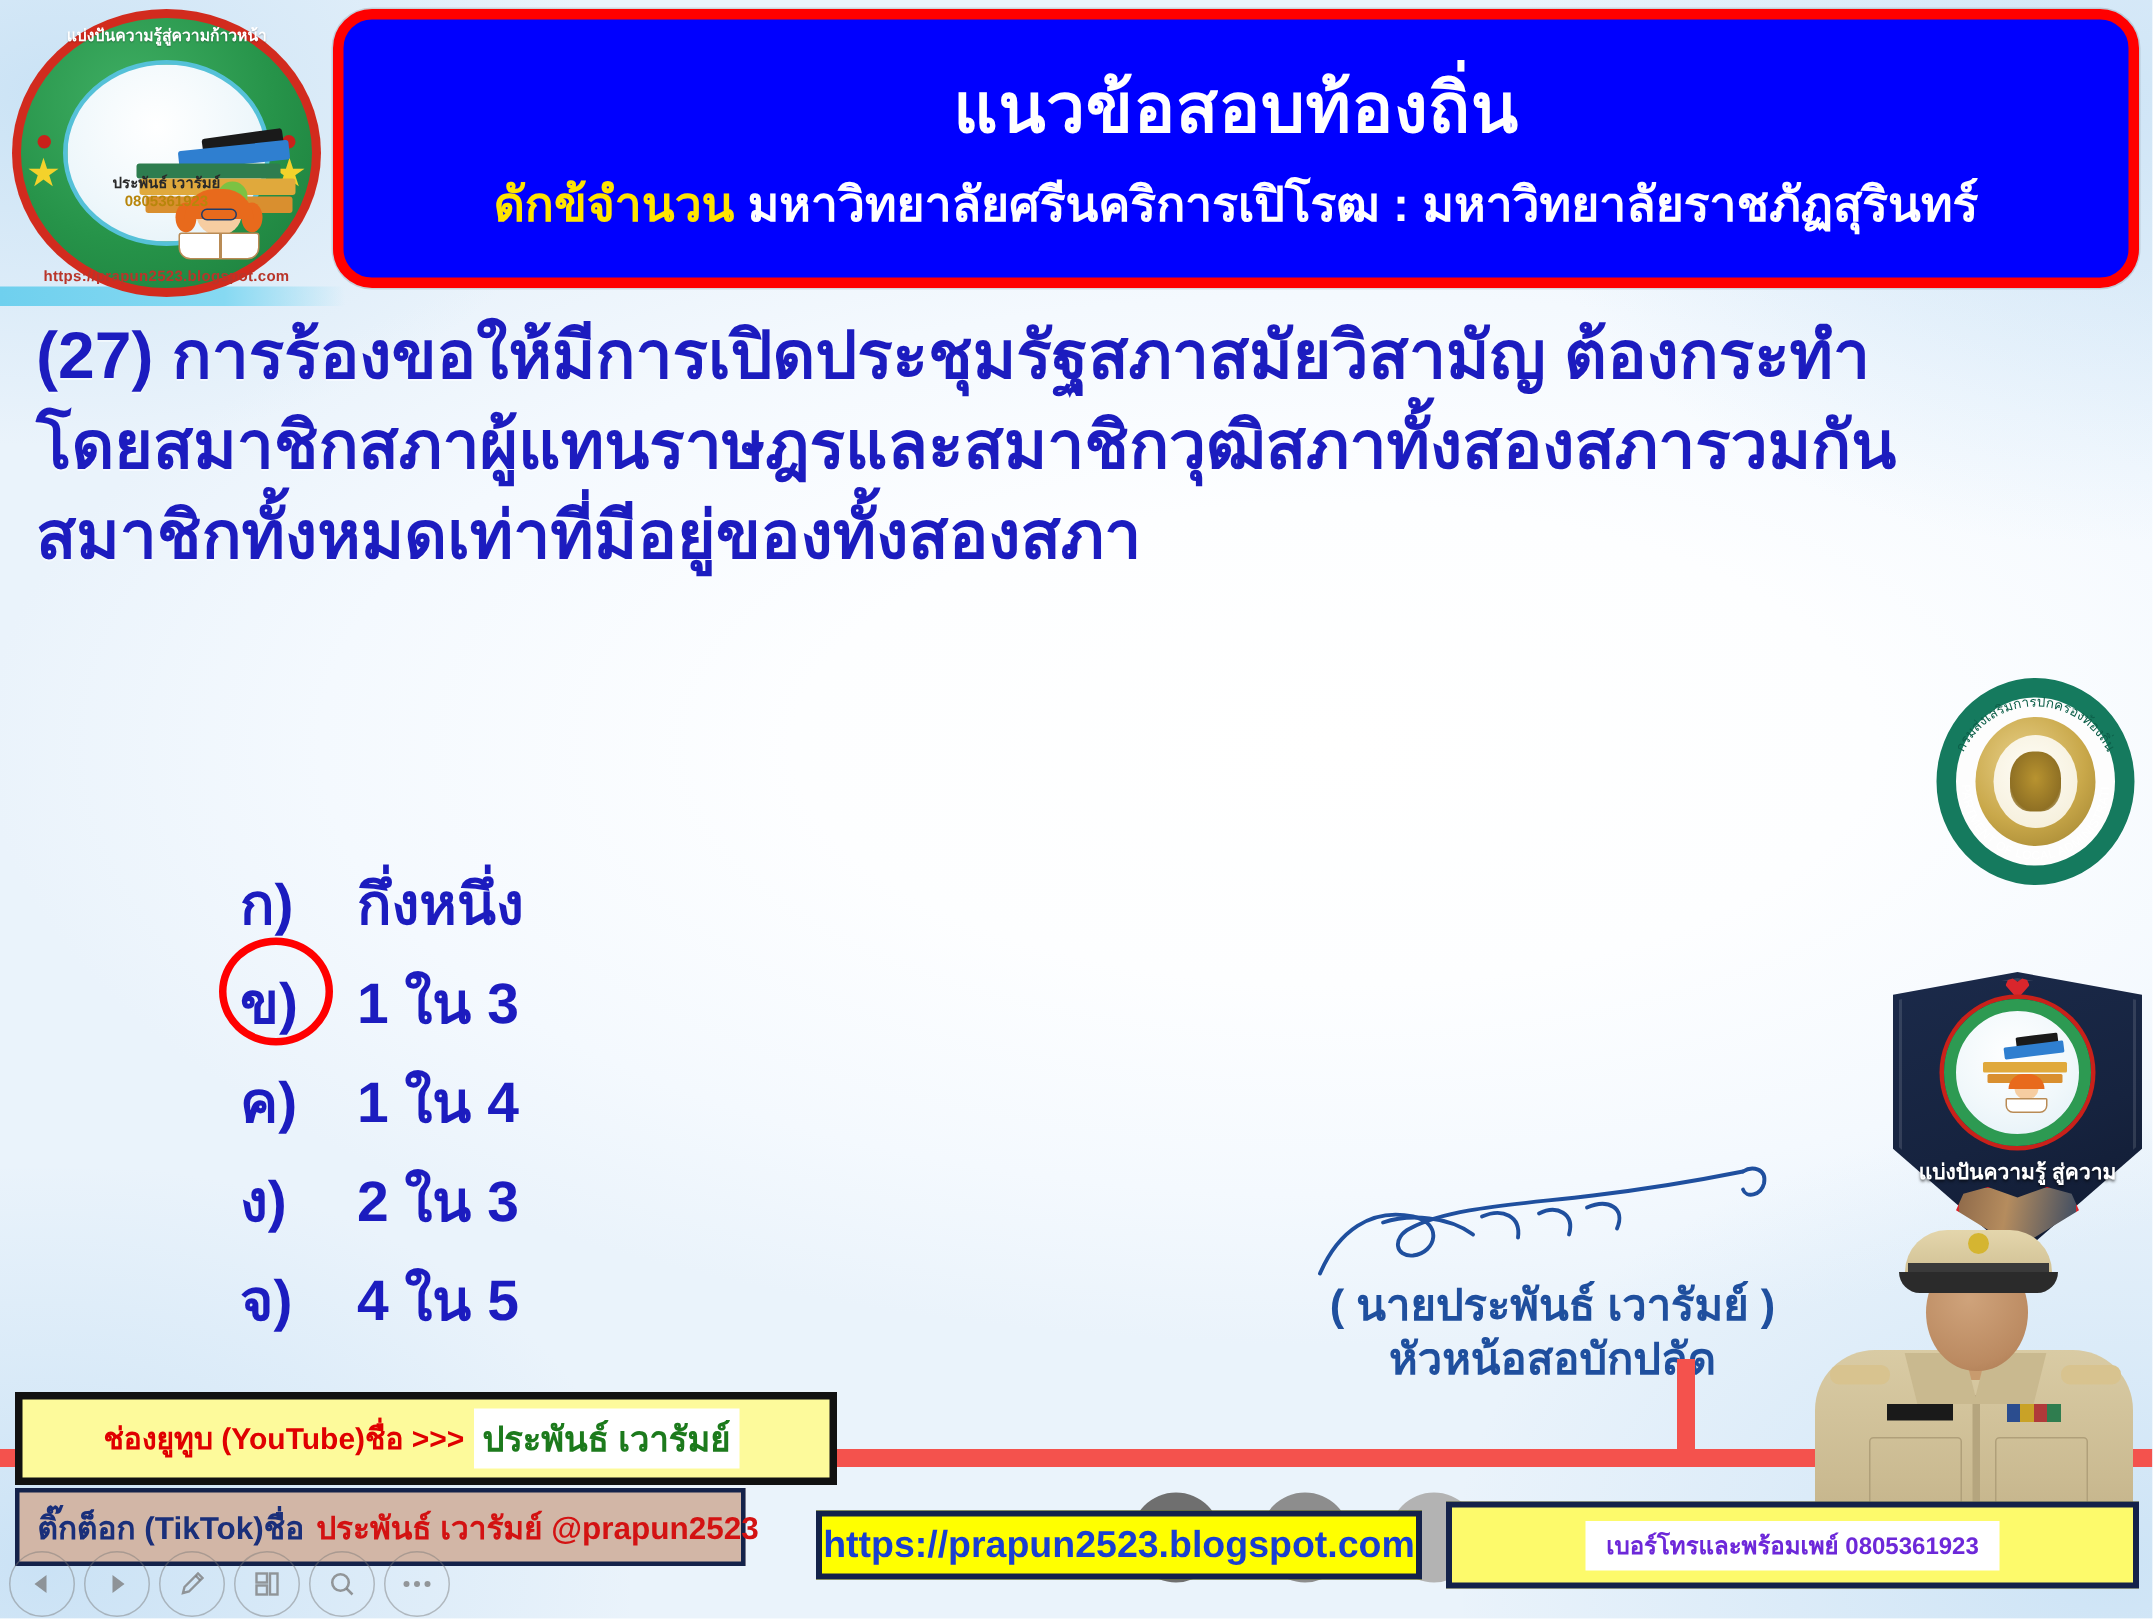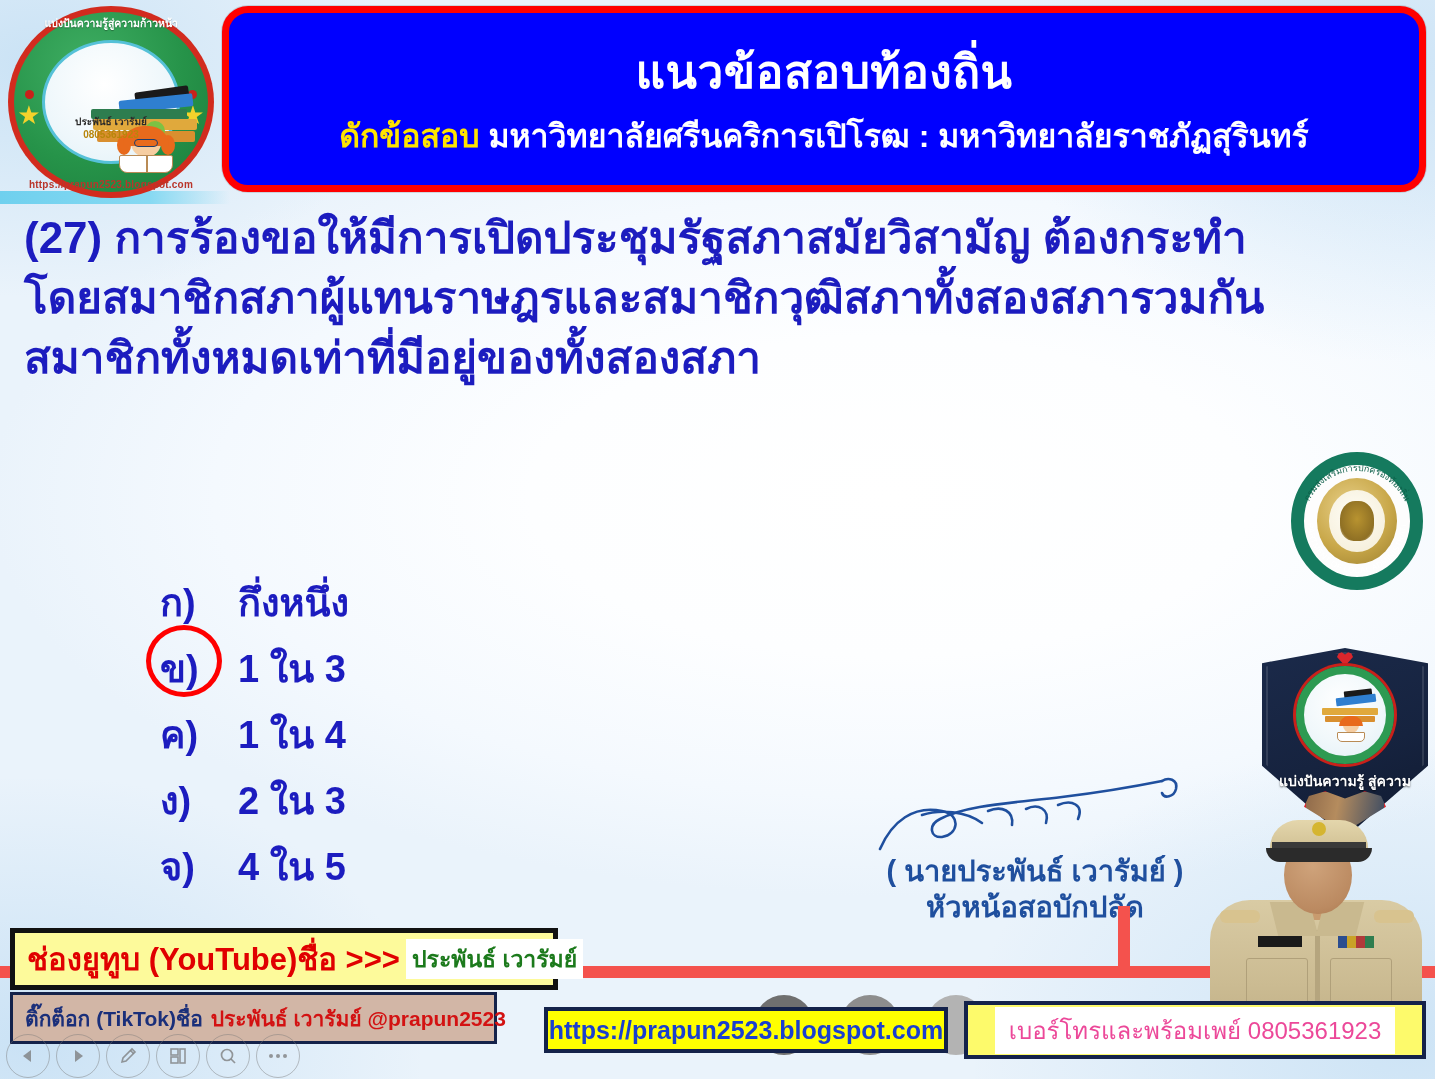--- a/index.html
+++ b/index.html
@@ -208,21 +208,21 @@
   #person .placket { position:absolute; left:119px; top:112px; width:5px; height:100px; background:#b5a57e; }
 
   
   .banner { position:absolute; display:flex; align-items:center; }
 
   #yt-banner {
     left:10px; top:928px; width:548px; height:62px;
     background:#fdfa9b; border:5px solid #111111;
     padding:0 12px; z-index:6;
   }
-  #yt-banner .yt-label { color:#e00000; font-size:31px; font-weight:bold; white-space:nowrap; }
+  #yt-banner .yt-label { color:#e00000; font-size:20px; font-weight:bold; white-space:nowrap;margin-left:42px; }
   #yt-banner .yt-name { color:#1c7a1c; font-size:23px; font-weight:bold; background:#ffffff; padding:2px 6px; margin-left:6px; white-space:nowrap; }
 
   #tt-banner {
     left:10px; top:992px; width:487px; height:52px;
     background:#d2b6a6; border:3px solid #14224a;
     padding:0 12px; z-index:5;
   }
   #tt-banner .tt-label { color:#1a2f7a; font-size:21px; font-weight:bold; white-space:nowrap; }
   #tt-banner .tt-name { color:#d31212; font-size:21px; font-weight:bold; margin-left:8px; white-space:nowrap; }
 
@@ -232,21 +232,21 @@
     justify-content:center; z-index:7;
   }
   #blog-banner .blog-url { color:#1a3fd0; font-size:25px; font-weight:bold; white-space:nowrap; }
 
   #phone-banner {
     left:964px; top:1001px; width:462px; height:58px;
     background:#fdfa6b; border:4px solid #14224a;
     justify-content:center; z-index:7;
   }
   #phone-banner .phone-inner { background:#ffffff; padding:4px 14px; }
-  #phone-banner .phone-text { color:#ec4899; font-size:24px; font-weight:normal; white-space:nowrap; }
+  #phone-banner .phone-text { color:#6d28d9; font-size:16px; font-weight:bold; white-space:nowrap; }
 
   
   #ppt-nav { position:absolute; left:6px; top:1034px; display:flex; gap:6px; z-index:9; }
   #ppt-nav .nav-btn {
     width:44px; height:44px; border-radius:50%;
     border:1.5px solid rgba(120,120,120,.45);
     display:flex; align-items:center; justify-content:center;
     color:rgba(120,120,120,.75);
   }
   #ppt-nav .nav-btn svg { display:block; }
@@ -291,21 +291,21 @@
       </div>
       <div class="name">ประพันธ์  เวารัมย์</div>
       <div class="phone">0805361923</div>
     </div>
     <div class="arc-bot">https://prapun2523.blogspot.com</div>
   </div>
 
   <div id="header-bar">
     <div id="header-title">แนวข้อสอบท้องถิ่น</div>
     <div id="header-sub">
-      <span class="hl">ดักข้อสอบ</span><span class="rest"> มหาวิทยาลัยศรีนคริการเปิโรฒ : มหาวิทยาลัยราชภัฏสุรินทร์</span>
+      <span class="hl">ดักข้จำนวน</span><span class="rest"> มหาวิทยาลัยศรีนคริการเปิโรฒ : มหาวิทยาลัยราชภัฏสุรินทร์</span>
     </div>
   </div>
 
   <div id="question">
     <div class="qline">(27) การร้องขอให้มีการเปิดประชุมรัฐสภาสมัยวิสามัญ ต้องกระทำ</div>
     <div class="qline">โดยสมาชิกสภาผู้แทนราษฎรและสมาชิกวุฒิสภาทั้งสองสภารวมกัน</div>
     <div class="qline">สมาชิกทั้งหมดเท่าที่มีอยู่ของทั้งสองสภา</div>
   </div>
 
   <div id="options">

